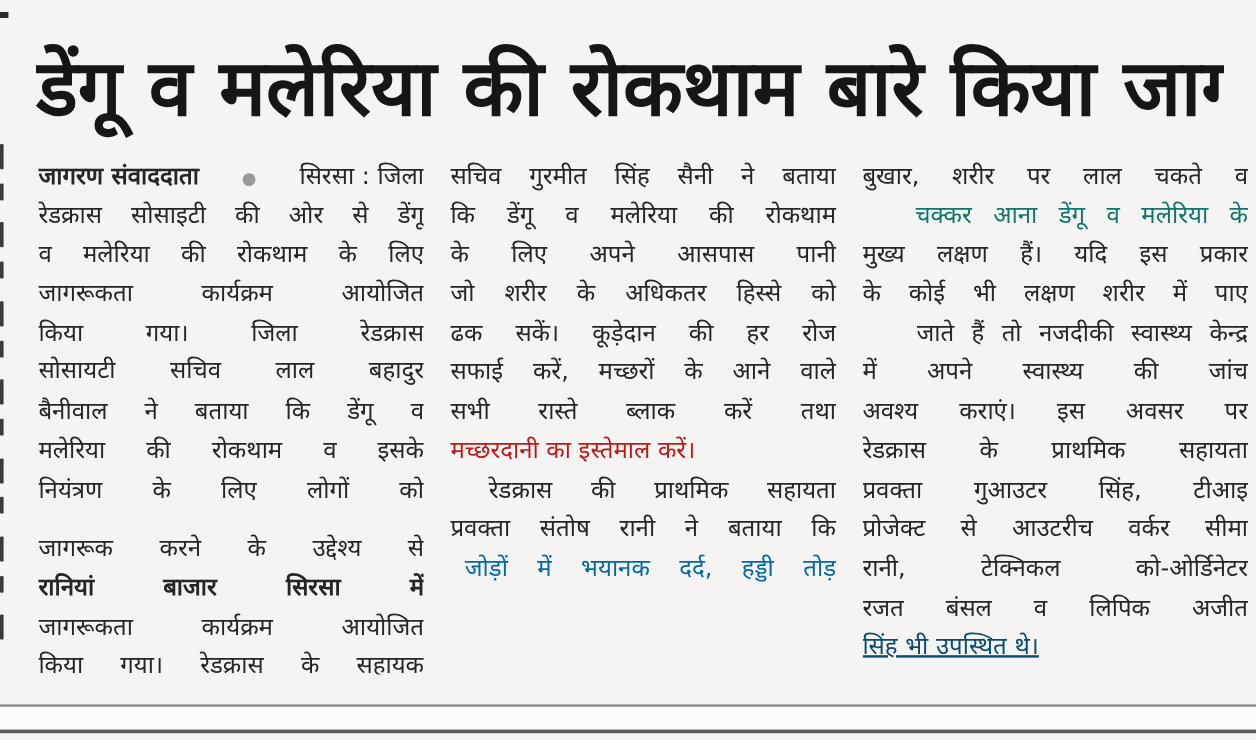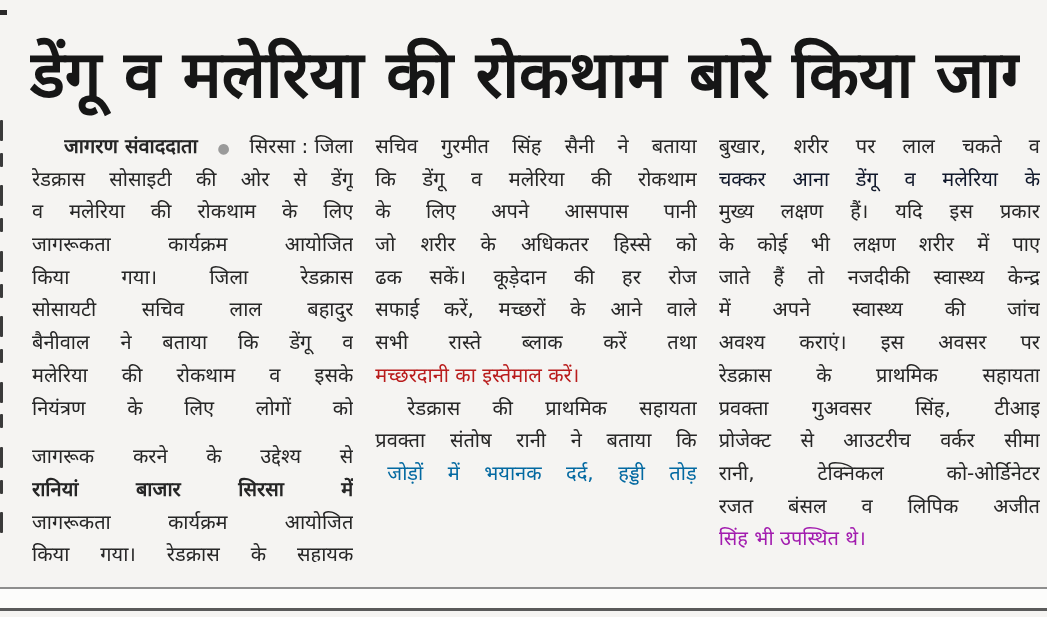--- a/index.html
+++ b/index.html
@@ -18,21 +18,21 @@
     display:grid;grid-template-columns:1fr 1fr 1fr;column-gap:22px;
   }
   .col{overflow:hidden;}
   .line{
     height:32.7px;line-height:32.7px;font-size:20px;font-weight:500;
     color:#262626;text-align:justify;text-align-last:justify;
     overflow:hidden;white-space:nowrap;
   }
   .line.left{text-align:left;text-align-last:left;}
   .line.indent{text-indent:32px;}
-  .line.flexline{display:flex;justify-content:space-between;align-items:baseline;white-space:nowrap;margin-left:32px;}
+  .line.flexline{display:flex;justify-content:space-between;align-items:baseline;white-space:nowrap;}
   .seg-bold{font-weight:700;}
   .seg-bullet{font-size:14px;}
   .rule{position:absolute;left:0;width:1047px;}
   .rule-gap{position:absolute;left:0;top:589px;width:1047px;height:19px;background:#fcfcfb;}
   .rule-thin{top:587px;height:2px;}
   .rule-thick{top:608px;height:3px;}
   .left-edge{position:absolute;left:0;top:112px;width:10px;height:452px;}
   .frag{position:absolute;left:0;width:3px;background:#3a3a3a;border-radius:1px;}
   .top-mark{position:absolute;left:0;top:10px;width:7px;height:5px;background:#2a2a2a;}
 </style>
@@ -71,32 +71,32 @@
       <div class="line" style="color: rgb(38, 38, 38);">ढक सकें। कूड़ेदान की हर रोज</div>
       <div class="line" style="color: rgb(38, 38, 38);">सफाई करें, मच्छरों के आने वाले</div>
       <div class="line" style="color: rgb(38, 38, 38);">सभी रास्ते ब्लाक करें तथा</div>
       <div class="line left" style="color: #b91c1c;">मच्छरदानी का इस्तेमाल करें।</div>
       <div class="line indent" style="color: rgb(38, 38, 38);">रेडक्रास की प्राथमिक सहायता</div>
       <div class="line" style="color: rgb(38, 38, 38);">प्रवक्ता संतोष रानी ने बताया कि</div>
       <div class="line" style="color: #0369a1; margin-left: 12px;">जोड़ों में भयानक दर्द, हड्डी तोड़</div>
     </div>
   <div class="col">
       <div class="line" style="color: rgb(38, 38, 38);">बुखार, शरीर पर लाल चकते व</div>
-      <div class="line" style="color: #0f172a;">चक्कर आना डेंगू व मलेरिया के</div>
+      <div class="line" style="color: #0f766e; margin-left: 44px;">चक्कर आना डेंगू व मलेरिया के</div>
       <div class="line" style="color: rgb(38, 38, 38);">मुख्य लक्षण हैं। यदि इस प्रकार</div>
       <div class="line" style="color: rgb(38, 38, 38);">के कोई भी लक्षण शरीर में पाए</div>
-      <div class="line" style="color: rgb(38, 38, 38);">जाते हैं तो नजदीकी स्वास्थ्य केन्द्र</div>
+      <div class="line" style="color: rgb(38, 38, 38); margin-left: 45px;">जाते हैं तो नजदीकी स्वास्थ्य केन्द्र</div>
       <div class="line" style="color: rgb(38, 38, 38);">में अपने स्वास्थ्य की जांच</div>
       <div class="line" style="color: rgb(38, 38, 38);">अवश्य कराएं। इस अवसर पर</div>
       <div class="line" style="color: rgb(38, 38, 38);">रेडक्रास के प्राथमिक सहायता</div>
-      <div class="line" style="color: rgb(38, 38, 38);">प्रवक्ता गुअवसर सिंह, टीआइ</div>
+      <div class="line" style="color: rgb(38, 38, 38);">प्रवक्ता गुआउटर सिंह, टीआइ</div>
       <div class="line" style="color: rgb(38, 38, 38);">प्रोजेक्ट से आउटरीच वर्कर सीमा</div>
       <div class="line" style="color: rgb(38, 38, 38);">रानी, टेक्निकल को-ओर्डिनेटर</div>
       <div class="line" style="color: rgb(38, 38, 38);">रजत बंसल व लिपिक अजीत</div>
-      <div class="line left" style="color: #a21caf;">सिंह भी उपस्थित थे।</div>
+      <div class="line left" style="color: #0c4a6e; text-decoration: underline;">सिंह भी उपस्थित थे।</div>
     </div>
 </div>
 
 <div class="left-edge">
     <span class="frag" style="top: 8px; height: 21px;"></span>
     <span class="frag" style="top: 40.7px; height: 14px;"></span>
     <span class="frag" style="top: 73.4px; height: 21px;"></span>
     <span class="frag" style="top: 106.1px; height: 14px;"></span>
     <span class="frag" style="top: 138.8px; height: 21px;"></span>
     <span class="frag" style="top: 171.5px; height: 14px;"></span>

